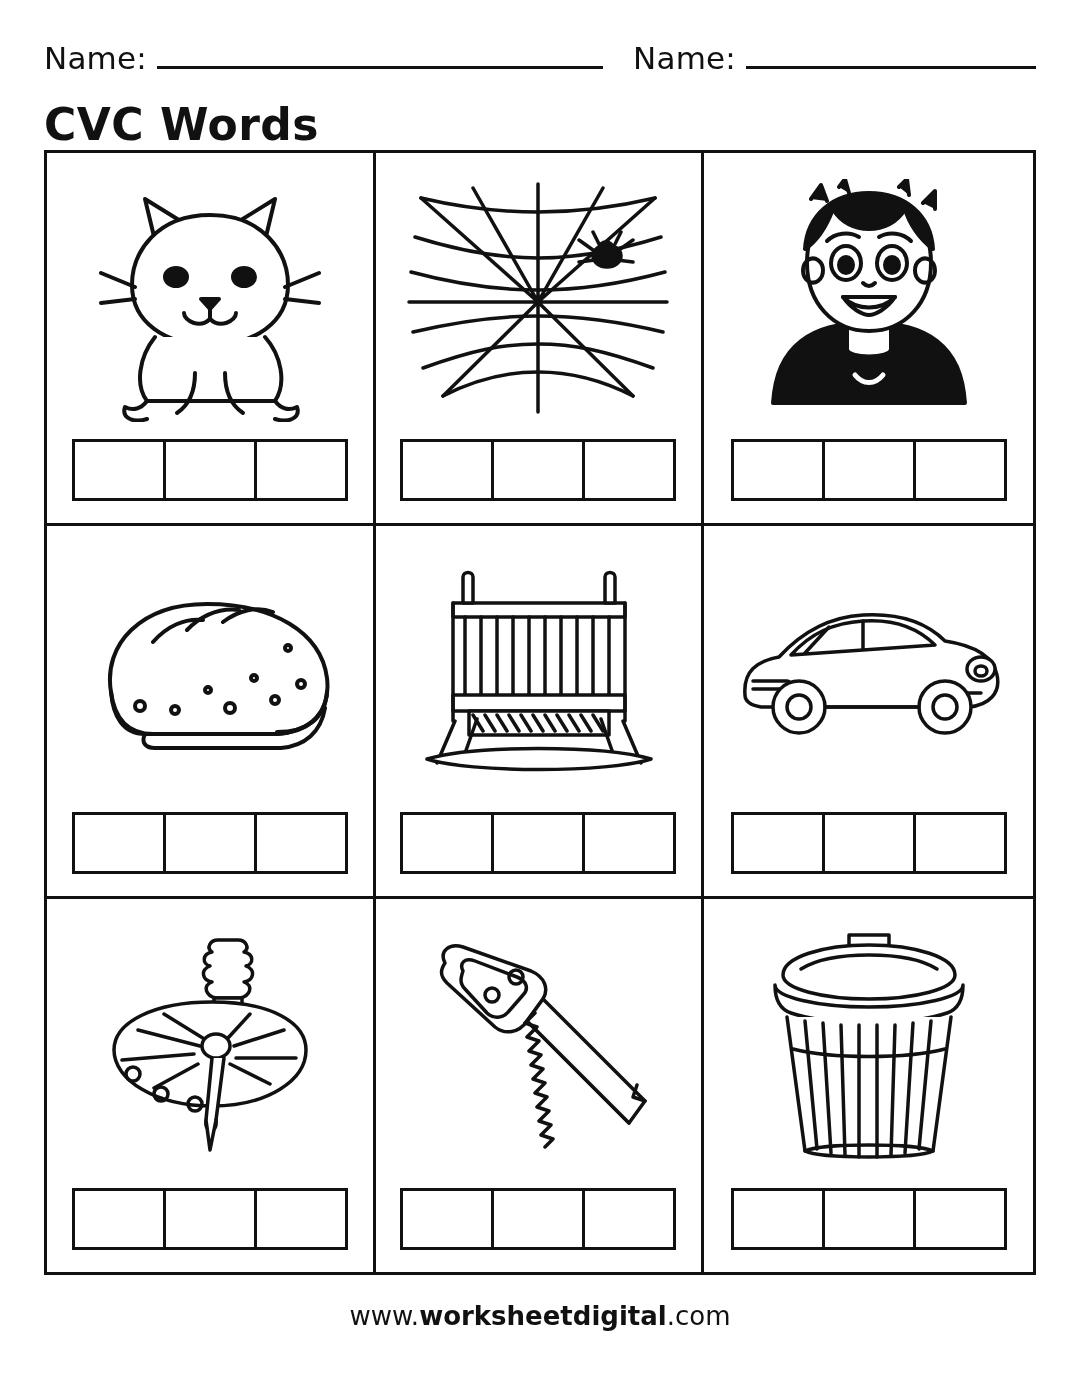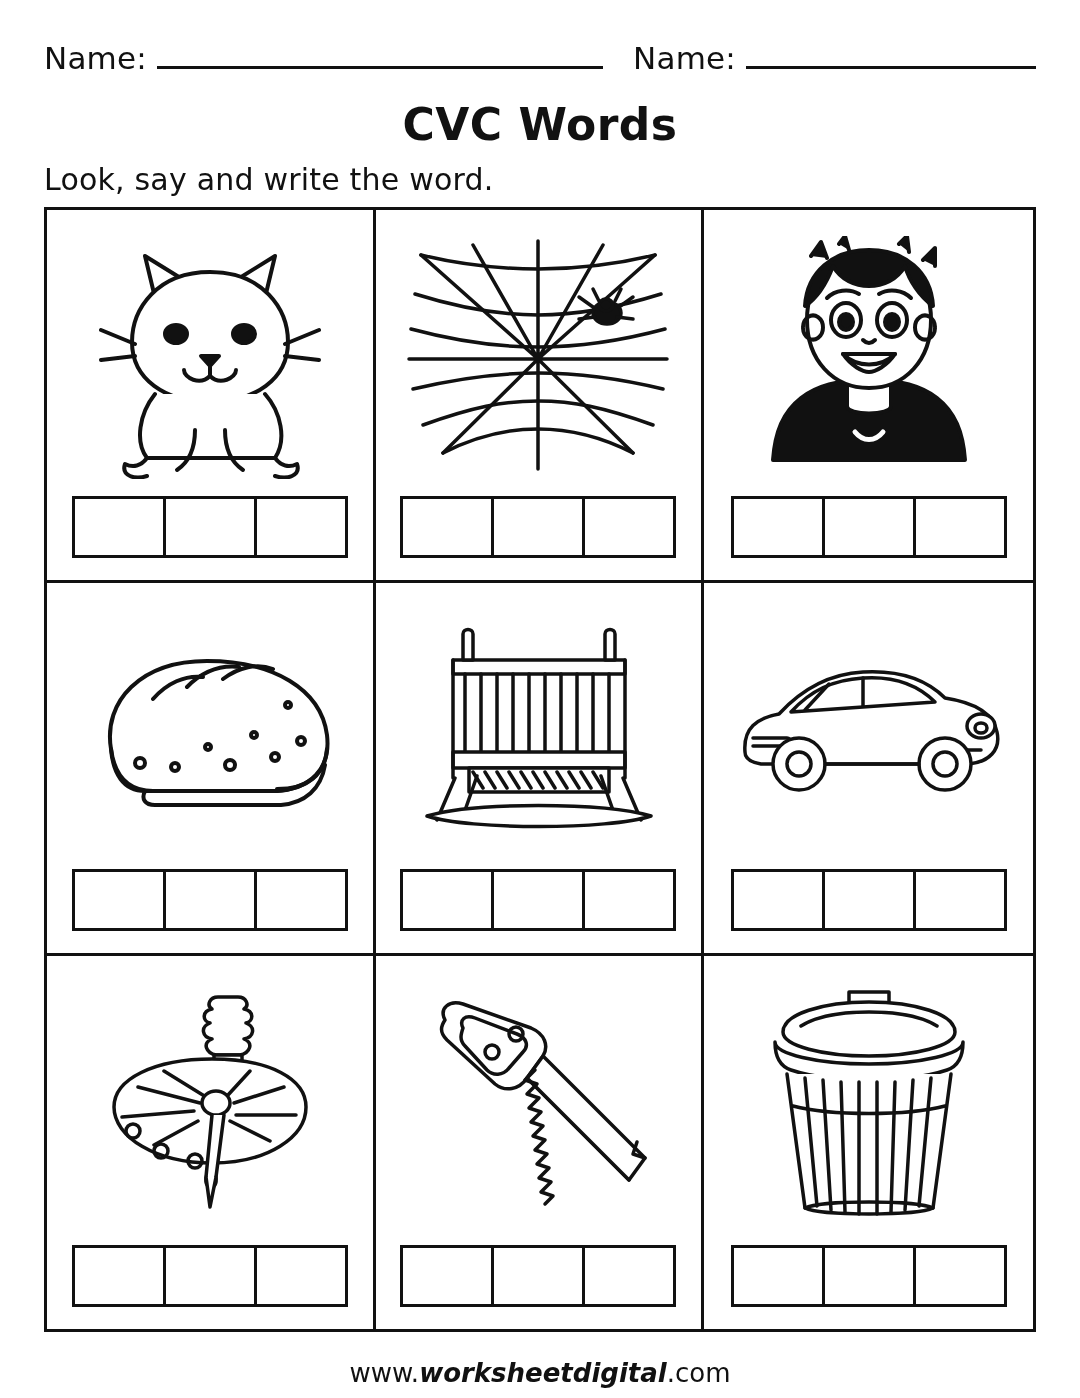--- a/index.html
+++ b/index.html
@@ -41,21 +41,21 @@
   }
   .nd-line.date-line {
     flex: 0 0 290px;
     margin-right: 0;
   }
   .nd-label.date-label {
     margin-left: 22px;
   }
 
   .title {
-    text-align: center;
+    text-align: left;
     font-size: 44px;
     font-weight: bold;
     margin-top: 22px;
     letter-spacing: 0.5px;
   }
   .subtitle {
     font-size: 30px;
     margin-top: 12px;
     margin-bottom: 10px;
     letter-spacing: 0.2px;
@@ -105,36 +105,35 @@
     margin-left: -3px;
   }
   .boxes .bx:first-child { margin-left: 0; }
 
   
   .footer {
     text-align: center;
     font-size: 26px;
     margin-top: 26px;
   }
-  .footer .strong { font-weight: bold; font-style: italic; }
+  .footer .strong { font-weight: bold; }
 </style>
 </head>
 <body>
 
 <div class="page">
 
   <div class="name-date-row">
     <span class="nd-label">Name:</span>
     <span class="nd-line"></span>
     <span class="nd-label date-label">Name:</span>
     <span class="nd-line date-line"></span>
   </div>
 
   <div class="title">CVC Words</div>
-  <div class="subtitle">Look, say and write the word.</div>
 
   <div class="grid">
 
     <div class="cell">
       <div class="art">
         <svg width="230" height="245" viewBox="0 0 230 245" fill="none" stroke="#111" stroke-width="4" stroke-linejoin="round" stroke-linecap="round">
           <path d="M62 72 L50 22 L92 48" fill="#fff"></path>
           <path d="M168 72 L180 22 L138 48" fill="#fff"></path>
           <path d="M115 38 C168 38 193 75 193 108 C193 145 160 168 115 168 C70 168 37 145 37 108 C37 75 62 38 115 38 Z" fill="#fff"></path>
           <path d="M70 100 a11 9 0 1 0 22 0 a11 9 0 1 0 -22 0" fill="#111"></path>

